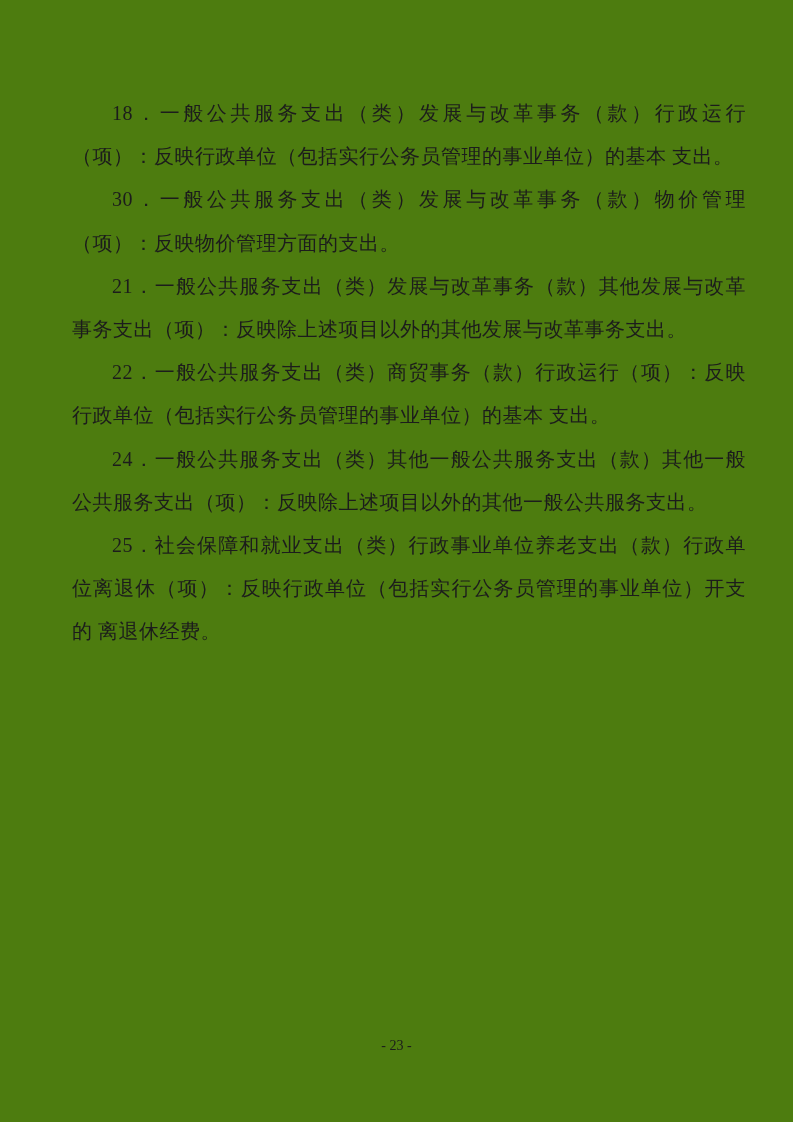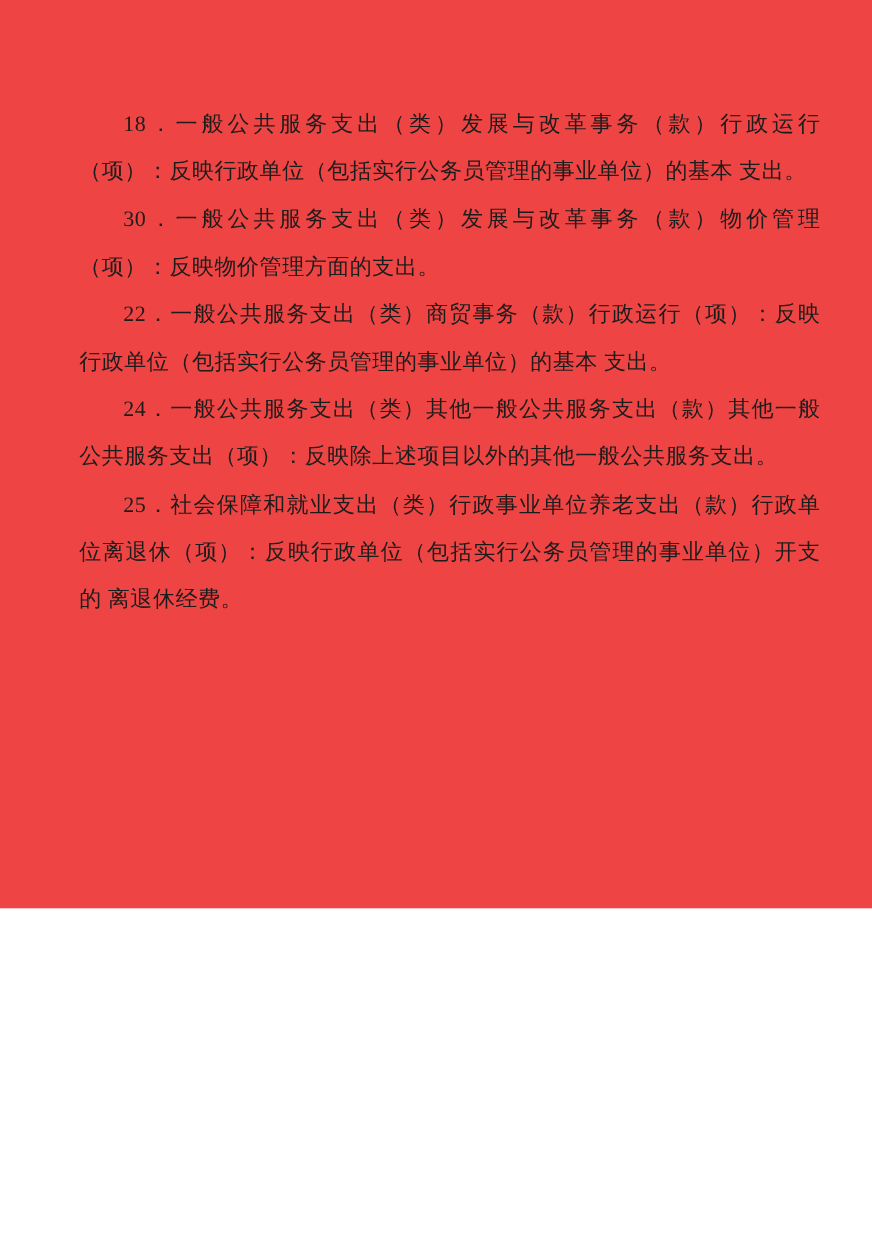--- a/index.html
+++ b/index.html
@@ -3,22 +3,22 @@
 <meta charset="utf-8">
 <style>
   html, body {
     margin: 0;
     padding: 0;
     background: #ffffff;
   }
   .page {
     position: relative;
     width: 793px;
-    height: 826px;
-    background: #ef4444;
+    height: 1122px;
+    background: #4d7c0f;
     overflow: hidden;
     font-family: "Liberation Serif", "DejaVu Serif", serif;
     color: #1c1c1c;
   }
   .content {
     position: absolute;
     top: 92px;
     left: 72px;
     width: 674px;
     text-align: justify;
@@ -45,17 +45,19 @@
   }
 </style>
 </head>
 <body>
 
 <div class="page">
   <div class="content">
 
   <p class="para">18．一般公共服务支出（类）发展与改革事务（款）行政运行（项）：反映行政单位（包括实行公务员管理的事业单位）的基本 支出。</p>
       <p class="para">30．一般公共服务支出（类）发展与改革事务（款）物价管理（项）：反映物价管理方面的支出。</p>
+      <p class="para">21．一般公共服务支出（类）发展与改革事务（款）其他发展与改革事务支出（项）：反映除上述项目以外的其他发展与改革事务支出。</p>
       <p class="para">22．一般公共服务支出（类）商贸事务（款）行政运行（项）：反映行政单位（包括实行公务员管理的事业单位）的基本 支出。</p>
       <p class="para">24．一般公共服务支出（类）其他一般公共服务支出（款）其他一般公共服务支出（项）：反映除上述项目以外的其他一般公共服务支出。</p>
       <p class="para">25．社会保障和就业支出（类）行政事业单位养老支出（款）行政单位离退休（项）：反映行政单位（包括实行公务员管理的事业单位）开支的 离退休经费。</p>
     </div>
+  <div class="footer">- 23 -</div>
 </div>
 
 </body></html>

